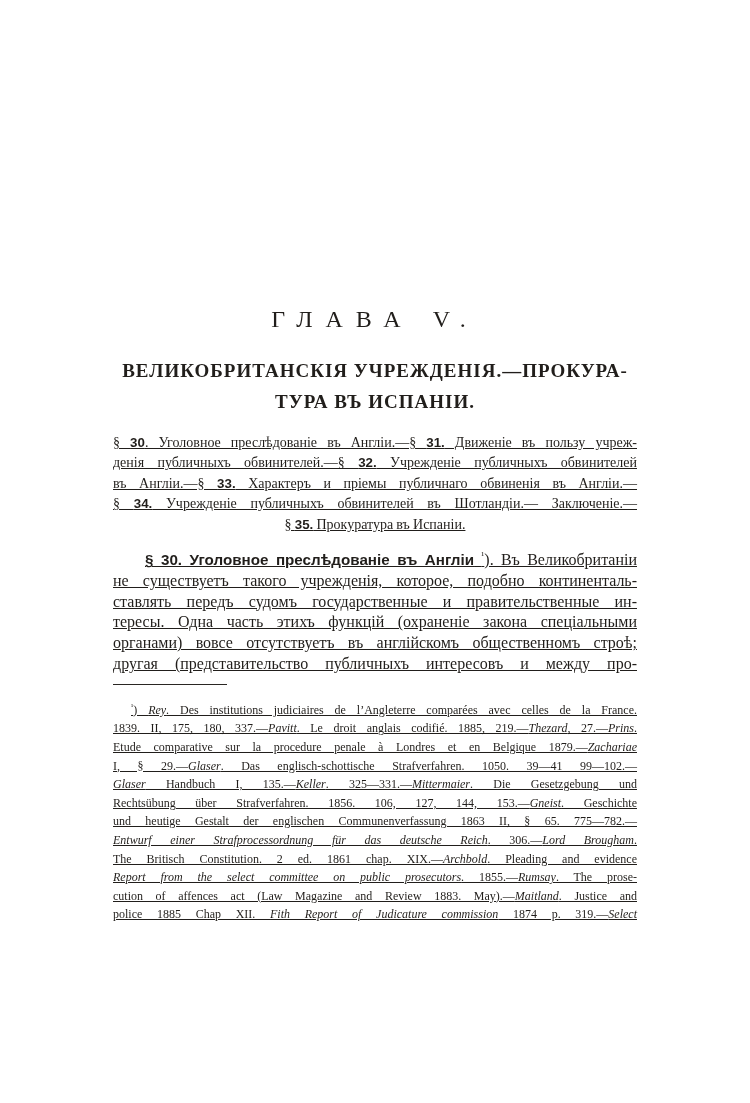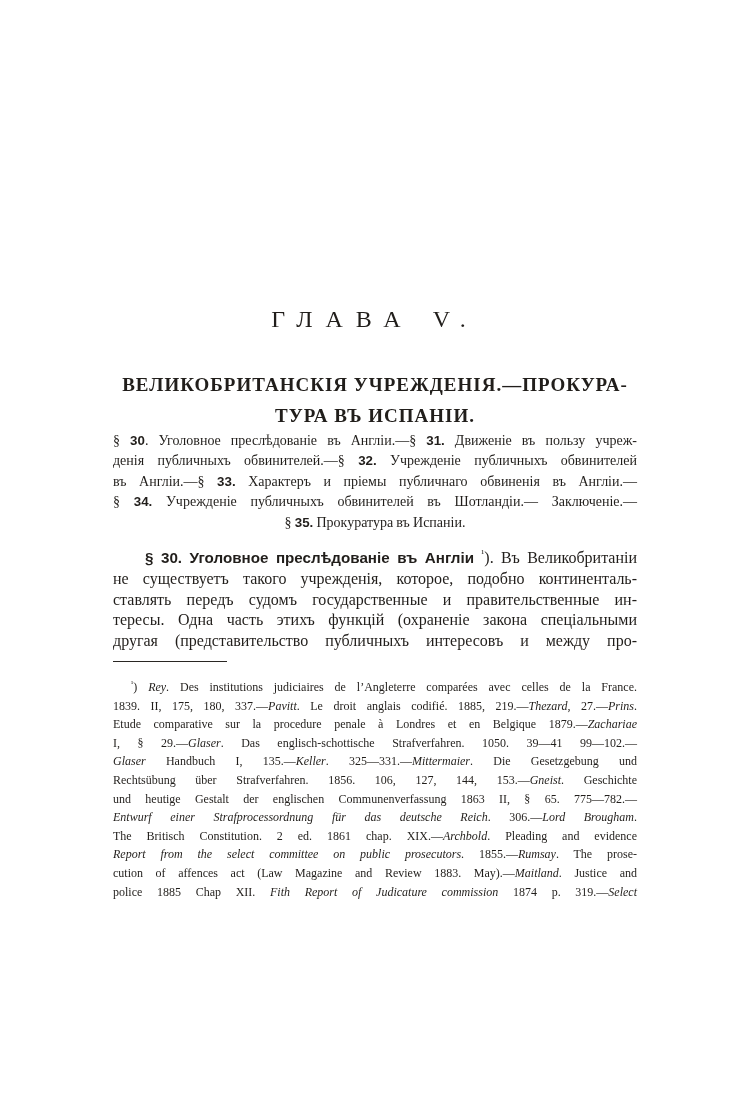--- a/index.html
+++ b/index.html
@@ -17,29 +17,30 @@
   .content {
     width: 524px;
     margin: 0 auto;
     padding-top: 305px;
   }
   .chapter-heading {
     font-size: 24px;
     line-height: 28px;
     text-align: center;
     letter-spacing: 13px;
-    margin-bottom: 36px;
+    margin-bottom: 22px;
     white-space: nowrap;
   }
   .section-title {
     font-weight: bold;
     font-size: 19px;
     line-height: 31px;
     text-align: center;
     letter-spacing: 1px;
+    margin-bottom: 16px;
   }
   .summary {
     font-size: 14px;
     line-height: 20.4px;
     margin-bottom: 15px;
     word-spacing: -0.3px;
   }
   .paragraph {
     font-size: 16px;
     line-height: 20.8px;
@@ -54,20 +55,21 @@
   .footnote {
     font-size: 12px;
     line-height: 18.6px;
     word-spacing: -0.8px;
   }
   .line {
     text-align: justify;
     text-align-last: justify;
     white-space: nowrap;
     overflow: visible;
+    text-decoration: underline;
   }
   .line.center {
     text-align: left;
     text-align-last: center;
   }
   .line.indent   { text-indent: 32px; }
   .line.indent-sm{ text-indent: 18px; }
   .bnum {
     font-family: "Liberation Sans", "DejaVu Sans", sans-serif;
     font-weight: bold;
@@ -98,20 +100,21 @@
       <div class="line"><span>въ Англіи.—§ </span><span class="bnum">33.</span><span> Характеръ и пріемы публичнаго обвиненія въ Англіи.—</span></div>
       <div class="line"><span>§ </span><span class="bnum">34.</span><span> Учрежденіе публичныхъ обвинителей въ Шотландіи.— Заключеніе.—</span></div>
       <div class="line center"><span>§ </span><span class="bnum">35.</span><span> Прокуратура въ Испаніи.</span></div>
     </div>
 
   <div class="paragraph">
       <div class="line indent"><span class="bnum">§ 30. Уголовное преслѣдованіе въ Англіи</span><span> </span><span class="sup">¹</span><span>). Въ Великобританіи</span></div>
       <div class="line"><span>не существуетъ такого учрежденія, которое, подобно континенталь-</span></div>
       <div class="line"><span>ставлять передъ судомъ государственные и правительственные ин-</span></div>
       <div class="line"><span>тересы. Одна часть этихъ функцій (охраненіе закона спеціальными</span></div>
+      <div class="line"><span>органами) вовсе отсутствуетъ въ англійскомъ общественномъ строѣ;</span></div>
       <div class="line"><span>другая (представительство публичныхъ интересовъ и между про-</span></div>
     </div>
 
   <hr class="footnote-rule">
 
   <div class="footnote">
       <div class="line indent-sm"><span class="sup">¹</span><span>) </span><span class="it">Rey</span><span>. Des institutions judiciaires de l’Angleterre comparées avec celles de la France.</span></div>
       <div class="line"><span>1839. II, 175, 180, 337.—</span><span class="it">Pavitt</span><span>. Le droit anglais codifié. 1885, 219.—</span><span class="it">Thezard</span><span>, 27.—</span><span class="it">Prins</span><span>.</span></div>
       <div class="line"><span>Etude comparative sur la procedure penale à Londres et en Belgique 1879.—</span><span class="it">Zachariae</span></div>
       <div class="line"><span>I, § 29.—</span><span class="it">Glaser</span><span>. Das englisch-schottische Strafverfahren. 1050. 39—41 99—102.—</span></div>

